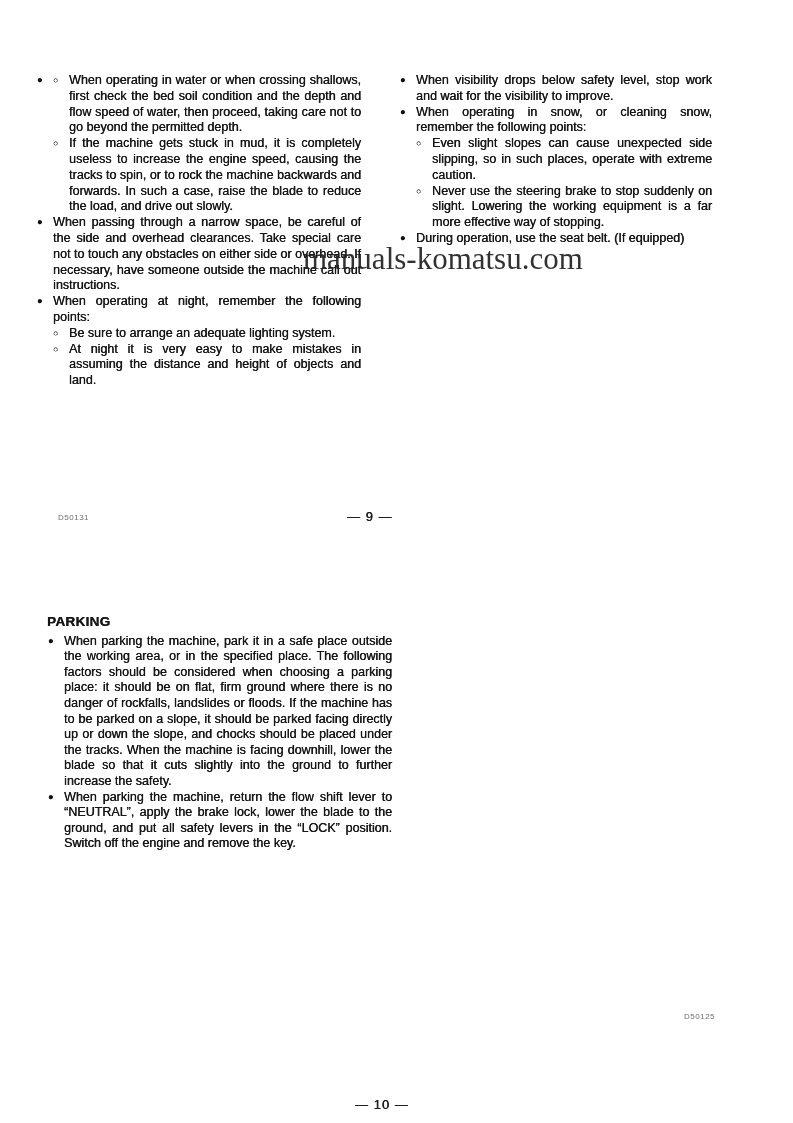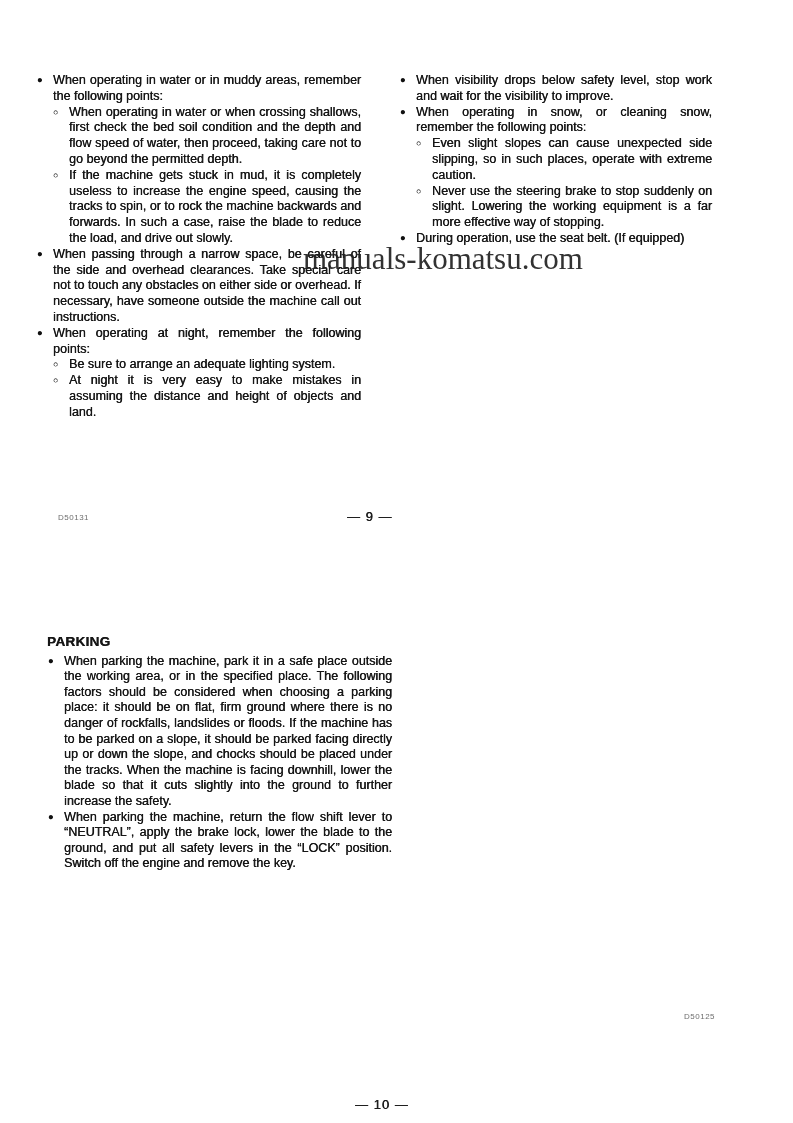--- a/index.html
+++ b/index.html
@@ -32,21 +32,20 @@
     position:absolute; left:0px; top:0px;
     font-size:8.5px; line-height:15.8px; color:#4a4a4a;
   }
 
   .parking {
     position:absolute;
     left:47px; top:614px; width:345px;
     font-size:12.5px; line-height:15.6px;
     text-align:justify;
     text-shadow:0.35px 0 0 currentColor;
-    margin-top:20px;
   }
   .parking-heading {
     font-weight:bold;
     font-size:13.5px;
     letter-spacing:0.3px;
     margin-bottom:4px;
     text-align:left;
   }
 
   .watermark {
@@ -83,21 +82,20 @@
 </style>
 </head>
 <body>
 
 <div class="page">
 
   <div class="col col-left">
 
     <div class="bullet">
       <span class="bmark">●</span>
-      <div>When operating in water or in muddy areas, remember the following points:</div>
       <div class="sub">
         <span class="smark">○</span>
         <div>When operating in water or when crossing shallows, first check the bed soil condition and the depth and flow speed of water, then proceed, taking care not to go beyond the permitted depth.</div>
       </div>
       <div class="sub">
         <span class="smark">○</span>
         <div>If the machine gets stuck in mud, it is completely useless to increase the engine speed, causing the tracks to spin, or to rock the machine backwards and forwards. In such a case, raise the blade to reduce the load, and drive out slowly.</div>
       </div>
     </div>
 

